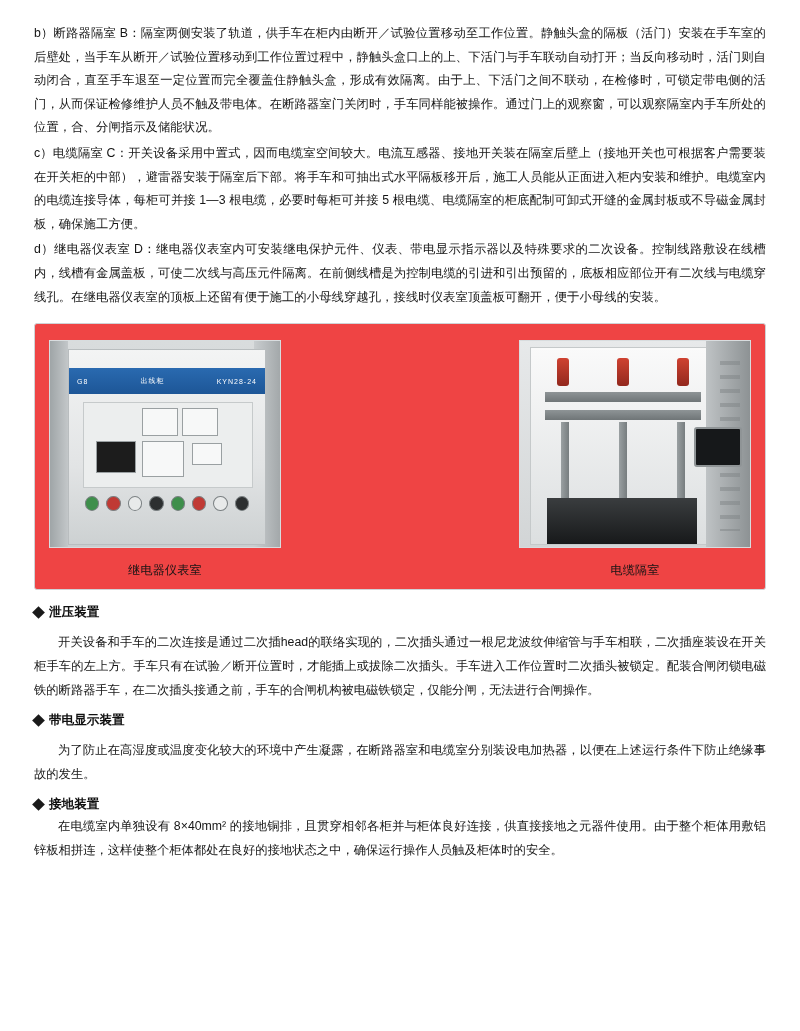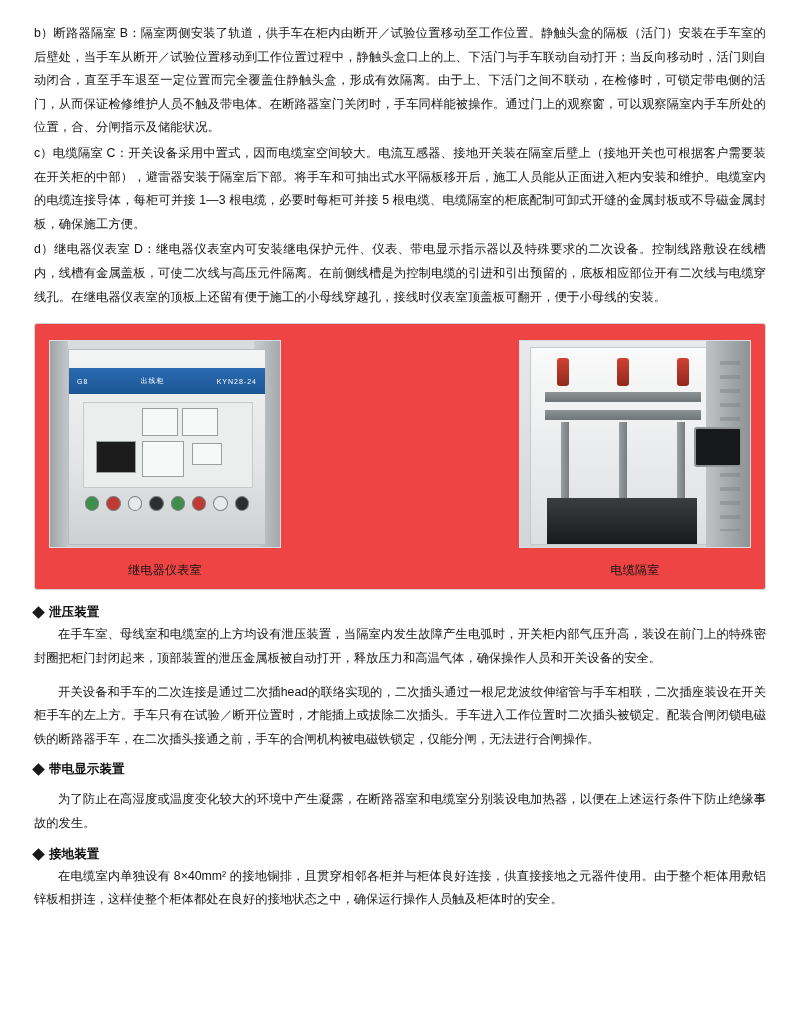--- a/index.html
+++ b/index.html
@@ -313,21 +313,20 @@
       </div>
 
     </div>
   </div>
 
   <div class="section">
     <div class="sec-head">
       <span class="diamond"></span>
       <span>泄压装置</span>
     </div>
-    <p class="sec-body">在手车室、母线室和电缆室的上方均设有泄压装置，当隔室内发生故障产生电弧时，开关柜内部气压升高，装设在前门上的特殊密封圈把柜门封闭起来，顶部装置的泄压金属板被自动打开，释放压力和高温气体，确保操作人员和开关设备的安全。</p>
   </div>
 
   <div class="section">
     <p class="sec-body">开关设备和手车的二次连接是通过二次插head的联络实现的，二次插头通过一根尼龙波纹伸缩管与手车相联，二次插座装设在开关柜手车的左上方。手车只有在试验／断开位置时，才能插上或拔除二次插头。手车进入工作位置时二次插头被锁定。配装合闸闭锁电磁铁的断路器手车，在二次插头接通之前，手车的合闸机构被电磁铁锁定，仅能分闸，无法进行合闸操作。</p>
   </div>
 
   <div class="section">
     <div class="sec-head">
       <span class="diamond"></span>
       <span>带电显示装置</span>

